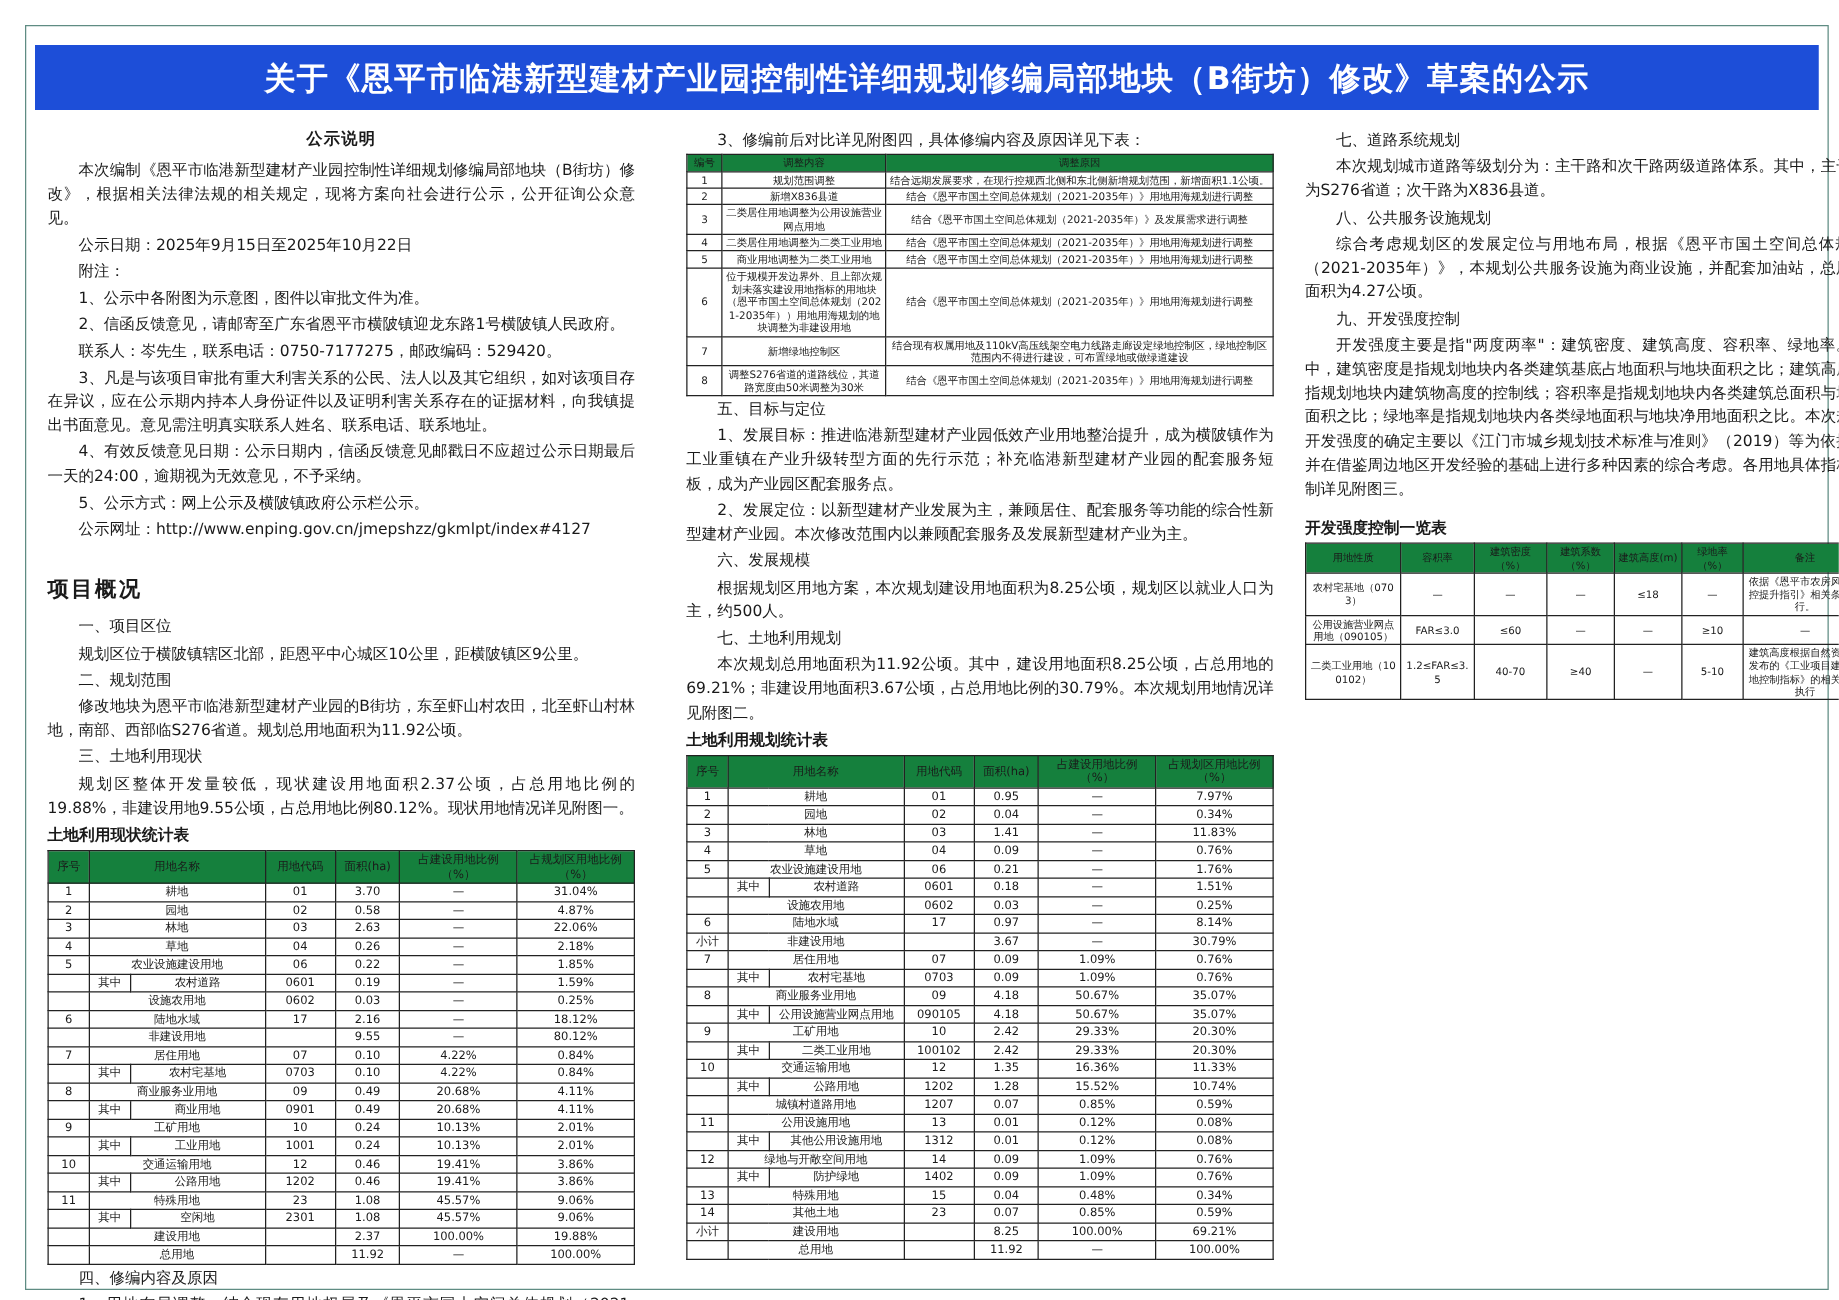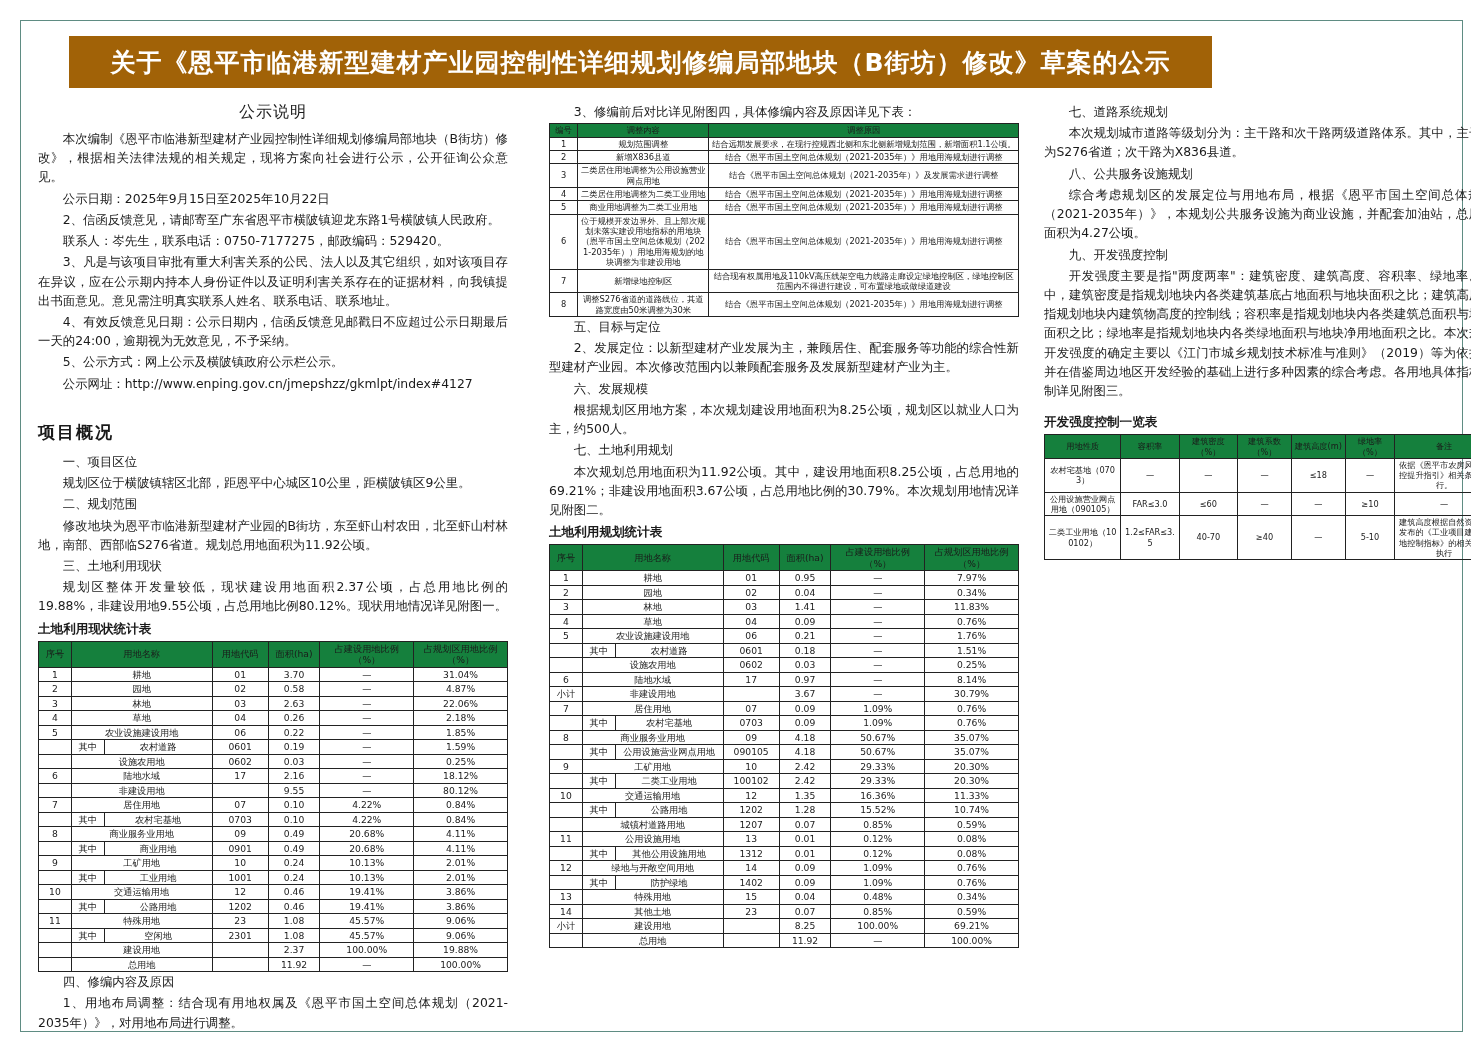--- a/index.html
+++ b/index.html
@@ -15,37 +15,37 @@
     position:absolute;left:0;top:0;width:1471px;height:1040px;
     border:6px solid #ffffff;
     box-sizing:border-box;
   }
   .outer-frame{
     position:absolute;left:14px;top:14px;width:1443px;height:1012px;
     border:1px solid #5f8c83;
     box-sizing:border-box;
   }
   .banner{
-    position:absolute;left:22px;top:30px;width:1143px;height:52px;
-    background:#a16207;
-    display:flex;align-items:center;justify-content:center;margin-left:41px;
+    position:absolute;left:22px;top:30px;width:1427px;height:52px;
+    background:#1d4ed8;
+    display:flex;align-items:center;justify-content:center;
   }
   .banner-title{
     color:#ffffff;font-size:25px;font-weight:bold;letter-spacing:1px;
     white-space:nowrap;
   }
   .cols{
     position:absolute;left:22px;top:96px;width:1427px;height:930px;
   }
   .col{position:absolute;top:0;}
   .col1{left:10px;width:470px;}
   .col2{left:521px;width:470px;}
   .col3{left:1016px;width:450px;}
   h2.sec{
-    font-size:16px;font-weight:normal;text-align:center;margin:0 0 6px 0;
+    font-size:13px;font-weight:bold;text-align:center;margin:0 0 6px 0;
     letter-spacing:1px;
   }
   h2.sec2{
     font-size:17px;font-weight:bold;text-align:left;margin:28px 0 8px 0;
     letter-spacing:2px;
   }
   p.t{
     font-size:12.4px;line-height:1.55;margin:0 0 2px 0;text-align:justify;
     text-indent:0;
   }
@@ -76,20 +76,22 @@
     <div class="banner-title">关于《恩平市临港新型建材产业园控制性详细规划修编局部地块（B街坊）修改》草案的公示</div>
   </div>
 
   <div class="cols">
 
     <div class="col col1">
       <h2 class="sec">公示说明</h2>
       <div id="c1-paras">
           <p class="t ind">本次编制《恩平市临港新型建材产业园控制性详细规划修编局部地块（B街坊）修改》，根据相关法律法规的相关规定，现将方案向社会进行公示，公开征询公众意见。</p>
           <p class="t ind">公示日期：2025年9月15日至2025年10月22日</p>
+          <p class="t ind">附注：</p>
+          <p class="t ind">1、公示中各附图为示意图，图件以审批文件为准。</p>
           <p class="t ind">2、信函反馈意见，请邮寄至广东省恩平市横陂镇迎龙东路1号横陂镇人民政府。</p>
           <p class="t ind">联系人：岑先生，联系电话：0750-7177275，邮政编码：529420。</p>
           <p class="t ind">3、凡是与该项目审批有重大利害关系的公民、法人以及其它组织，如对该项目存在异议，应在公示期内持本人身份证件以及证明利害关系存在的证据材料，向我镇提出书面意见。意见需注明真实联系人姓名、联系电话、联系地址。</p>
           <p class="t ind">4、有效反馈意见日期：公示日期内，信函反馈意见邮戳日不应超过公示日期最后一天的24:00，逾期视为无效意见，不予采纳。</p>
           <p class="t ind">5、公示方式：网上公示及横陂镇政府公示栏公示。</p>
           <p class="t ind">公示网址：http://www.enping.gov.cn/jmepshzz/gkmlpt/index#4127</p>
         </div>
       <h2 class="sec2">项目概况</h2>
       <div id="c1-secs">
           <p class="t ind">一、项目区位</p>
@@ -356,20 +358,21 @@
             </tr>
             <tr>
               <td>8</td>
               <td class="l">调整S276省道的道路线位，其道路宽度由50米调整为30米</td>
               <td class="l">结合《恩平市国土空间总体规划（2021-2035年）》用地用海规划进行调整</td>
             </tr>
           </tbody>
         </table>
       <div id="c2-secs">
           <p class="t ind">五、目标与定位</p>
+          <p class="t ind">1、发展目标：推进临港新型建材产业园低效产业用地整治提升，成为横陂镇作为工业重镇在产业升级转型方面的先行示范；补充临港新型建材产业园的配套服务短板，成为产业园区配套服务点。</p>
           <p class="t ind">2、发展定位：以新型建材产业发展为主，兼顾居住、配套服务等功能的综合性新型建材产业园。本次修改范围内以兼顾配套服务及发展新型建材产业为主。</p>
           <p class="t ind">六、发展规模</p>
           <p class="t ind">根据规划区用地方案，本次规划建设用地面积为8.25公顷，规划区以就业人口为主，约500人。</p>
           <p class="t ind">七、土地利用规划</p>
           <p class="t ind">本次规划总用地面积为11.92公顷。其中，建设用地面积8.25公顷，占总用地的69.21%；非建设用地面积3.67公顷，占总用地比例的30.79%。本次规划用地情况详见附图二。</p>
         </div>
       <div class="tbl-title">土地利用规划统计表</div>
       <table class="grid tight" id="t3">
           <colgroup>
             <col style="width: 7%;">

